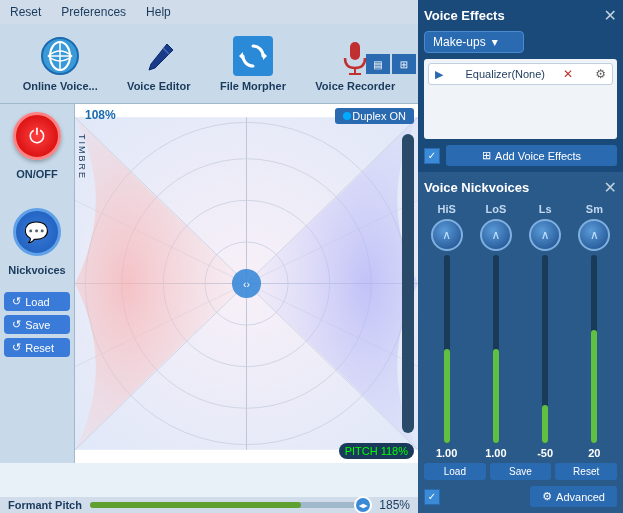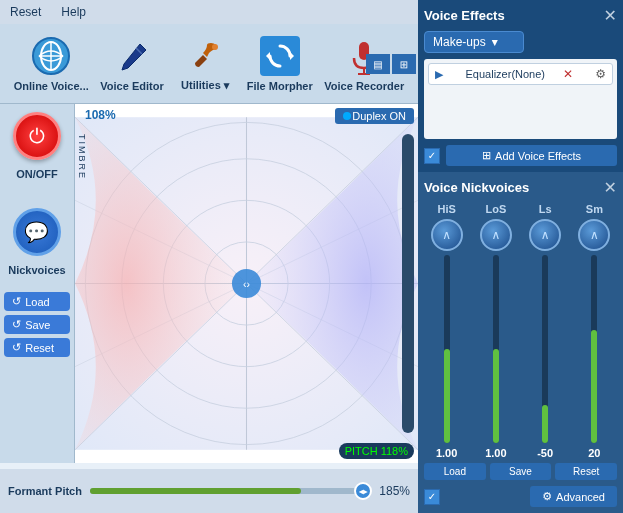--- a/index.html
+++ b/index.html
@@ -152,21 +152,21 @@
     .volume-slider-vert {
       position: absolute; right: 4px; top: 30px; bottom: 30px;
       width: 12px; background: #2a4a6a; border-radius: 6px;
     }
     
     .viz-svg { width: 100%; height: 100%; }
 
     
     .formant-bar {
       position: absolute; bottom: 0; left: 0; right: 0;
-      height: 44px;
+      height: 16px;
       background: #d0dcea;
       display: flex; align-items: center; padding: 0 8px; gap: 8px;
     }
     .formant-label { font-size: 11px; color: #1a3a5c; font-weight: bold; white-space: nowrap; }
     .slider-track {
       flex: 1; height: 6px; background: #a0b8cc; border-radius: 3px; position: relative;
     }
     .slider-fill { height: 100%; background: #60a030; border-radius: 3px; width: 75%; }
     .slider-thumb {
       position: absolute; right: -1px; top: -6px;
@@ -313,20 +313,21 @@
     <button class="win-btn">–</button>
     <button class="win-btn">□</button>
     <button class="win-btn close-btn">✕</button>
   </div>
 </div>
 
 <div class="left-panel">
 
   <div class="menu-bar">
     <span class="menu-item">Reset</span>
+    <span class="menu-item">Preferences</span>
     <span class="menu-item">Help</span>
     <div class="view-toggle">
       <button class="view-btn">▤</button>
       <button class="view-btn">⊞</button>
     </div>
   </div>
 
   <div class="toolbar">
     <div class="toolbar-item">
       <div class="toolbar-icon">
@@ -342,30 +343,20 @@
       <span class="toolbar-label">Online Voice...</span>
     </div>
     <div class="toolbar-item">
       <div class="toolbar-icon">
         <svg width="40" height="40" viewBox="0 0 40 40">
           <path d="M28 8 L34 14 L16 32 L10 34 L12 28 Z" fill="#1a3a8a" stroke="#0a2a6a" stroke-width="1"></path>
           <path d="M24 12 L30 18" fill="none" stroke="#4a6ab0" stroke-width="1.5"></path>
         </svg>
       </div>
       <span class="toolbar-label">Voice Editor</span>
-    </div>
-    <div class="toolbar-item">
-      <div class="toolbar-icon">
-        <svg width="40" height="40" viewBox="0 0 40 40">
-          <path d="M26 8 Q32 8 32 14 Q28 14 24 18 L22 22 L18 18 Q22 14 22 10 Q22 8 26 8Z" fill="#c0600a"></path>
-          <path d="M10 28 L18 20 L22 24 L14 32 Q10 32 10 28Z" fill="#8a4010"></path>
-          <circle cx="30" cy="12" r="3" fill="#e08030"></circle>
-        </svg>
-      </div>
-      <span class="toolbar-label">Utilities ▾</span>
     </div>
     <div class="toolbar-item">
       <div class="toolbar-refresh">
         <svg width="28" height="28" viewBox="0 0 28 28">
           <path d="M14 4 A10 10 0 0 1 24 14" fill="none" stroke="white" stroke-width="3" stroke-linecap="round"></path>
           <path d="M14 24 A10 10 0 0 1 4 14" fill="none" stroke="white" stroke-width="3" stroke-linecap="round"></path>
           <polygon points="24,10 24,18 28,14" fill="white"></polygon>
           <polygon points="4,10 4,18 0,14" fill="white"></polygon>
         </svg>
       </div>

